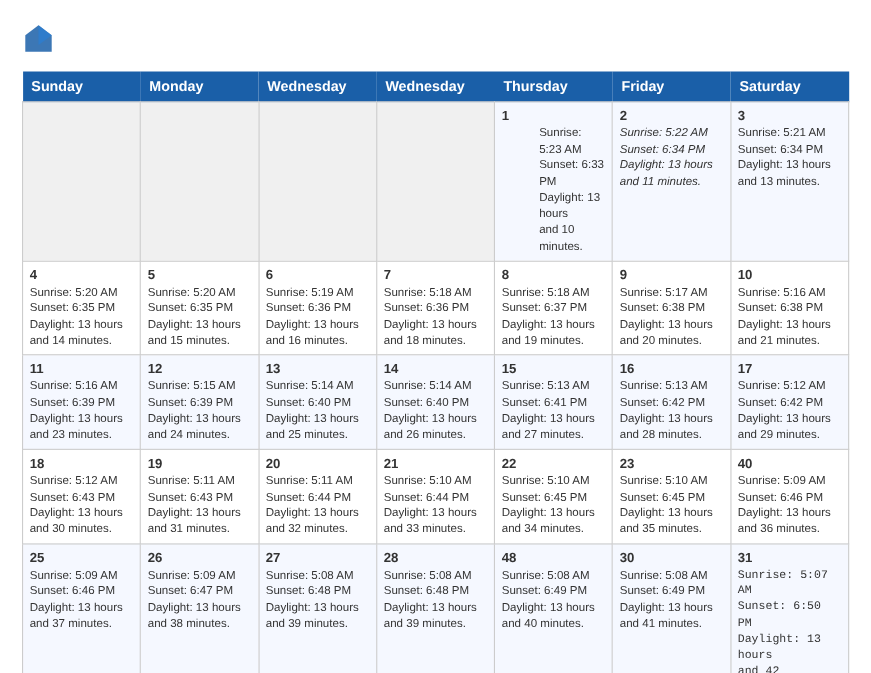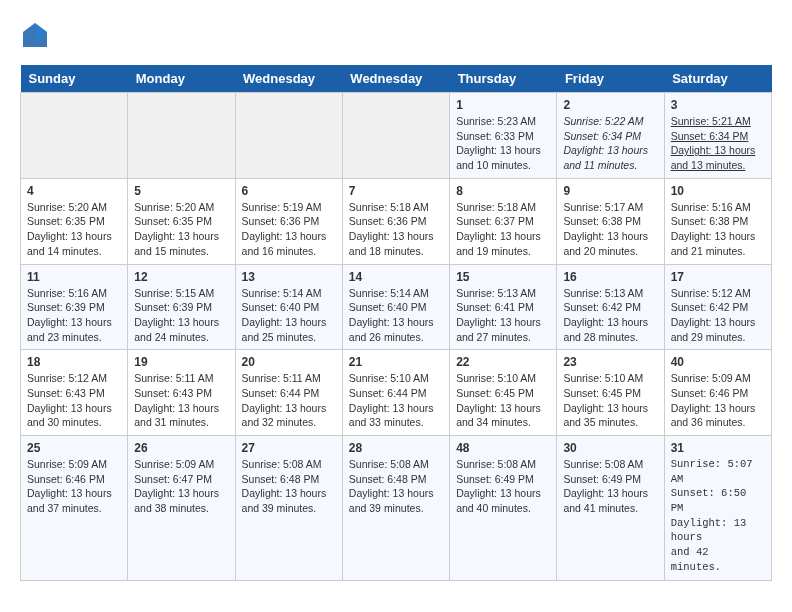--- a/index.html
+++ b/index.html
@@ -130,35 +130,35 @@
       </tr>
   </thead>
   <tbody id="calendar-body">
   <tr>
         <td class="empty"></td>
         <td class="empty"></td>
         <td class="empty"></td>
         <td class="empty"></td>
         <td>
           <span class="day-num">1</span>
-          <div class="day-info" style="white-space: pre-line;">Sunrise: 5:23 AM
+          <div class="day-info" style="white-space: pre-line; margin-left: 34px;">Sunrise: 5:23 AM
 Sunset: 6:33 PM
 Daylight: 13 hours
 and 10 minutes.</div>
         </td>
         <td>
           <span class="day-num">2</span>
           <div class="day-info" style="white-space: pre-line; font-style: italic;">Sunrise: 5:22 AM
 Sunset: 6:34 PM
 Daylight: 13 hours
 and 11 minutes.</div>
         </td>
         <td>
           <span class="day-num">3</span>
-          <div class="day-info" style="white-space: pre-line; text-decoration: underline;">Sunrise: 5:21 AM
+          <div class="day-info" style="white-space: pre-line;">Sunrise: 5:21 AM
 Sunset: 6:34 PM
 Daylight: 13 hours
 and 13 minutes.</div>
         </td>
       </tr>
       <tr>
         <td>
           <span class="day-num">4</span>
           <div class="day-info" style="white-space: pre-line;">Sunrise: 5:20 AM
 Sunset: 6:35 PM

